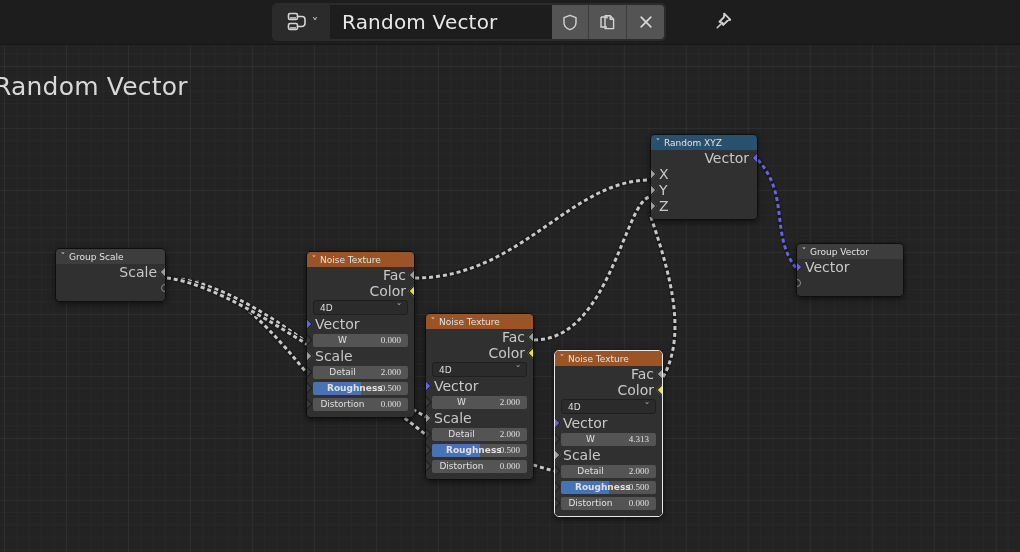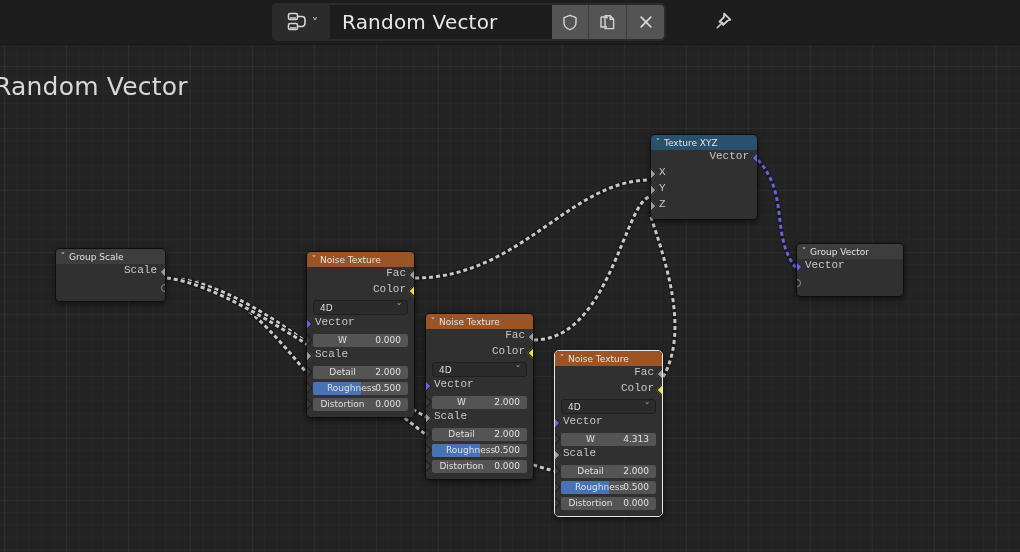--- a/index.html
+++ b/index.html
@@ -69,21 +69,21 @@
     border:1px solid rgba(0,0,0,.6);
   }
   .node.selected .node-body-wrap{border:1px solid #e8e8e8;}
   .node-header{
     height:15px;display:flex;align-items:center;gap:4px;
     padding:0 5px;font-size:9px;color:#e2e2e2;
   }
   .node-header .chev{font-size:8px;opacity:.85;transform:scaleX(1.2);}
   .node-body{background:#303030;}
 
-  .row{position:relative;height:16px;display:flex;font-size:11px;color:#c8c8c8;font-family:Liberation Mono, monospace;}
+  .row{position:relative;height:16px;display:flex;font-size:14px;color:#c8c8c8;}
   .row.out{justify-content:flex-end;padding-right:8px;}
   .row.in{justify-content:flex-start;padding-left:8px;}
 
   
   .sock{
     position:absolute;width:8px;height:8px;top:50%;margin-top:-4px;
     transform:rotate(45deg);border:1px solid #1c1c1c;box-sizing:border-box;
   }
   .sock.left{left:-4px;}
   .sock.right{right:-4px;}
@@ -98,22 +98,22 @@
 
   
   .wrow{padding:0 6px;height:17px;display:flex;align-items:center;}
   .wrow.tight{height:16px;}
   .widget{
     position:relative;width:100%;height:13px;border-radius:2px;
     background:#545454;display:flex;align-items:center;
     font-size:9px;color:#e0e0e0;overflow:hidden;box-sizing:border-box;
   }
   .widget .wlabel{position:absolute;left:0;right:0;text-align:center;z-index:2;}
-  .widget .wlabel.lft{left:14px;right:auto;text-align:left;}
-  .widget .wval{position:absolute;right:7px;z-index:2;}
+  .widget .wlabel.lft{left:14px;right:auto;text-align:left;font-weight:bold;}
+  .widget .wval{position:absolute;right:7px;z-index:2;font-family:Liberation Serif, serif;}
   .widget .fill{position:absolute;left:0;top:0;bottom:0;background:#4772b3;z-index:1;}
   .dropdown{
     position:relative;width:100%;height:15px;border-radius:3px;background:#2b2b2b;
     display:flex;align-items:center;padding:0 6px;box-sizing:border-box;
     font-size:9px;color:#dcdcdc;border:1px solid #1f1f1f;
   }
   .dropdown .dchev{position:absolute;right:6px;font-size:8px;color:#b0b0b0;transform:scaleX(1.3);}
 
   svg#links{position:absolute;inset:0;width:1020px;height:552px;pointer-events:none;}
 </style>
@@ -346,21 +346,21 @@
               <span class="sock left hollow"></span>
             </div>
             <div style="height: 5px;"></div>
           </div>
         </div>
       </div>
       <div class="node" style="left: 650px; top: 134px; width: 108px;">
         <div class="node-body-wrap">
           <div class="node-header" style="background: rgb(41, 80, 109);">
             <span class="chev">˅</span>
-            <span>Texture XYZ</span>
+            <span>Random XYZ</span>
           </div>
           <div class="node-body">
             <div class="row out">
               <span>Vector</span>
               <span class="sock right purple"></span>
             </div>
             <div class="row in">
               <span>X</span>
               <span class="sock left gray"></span>
             </div>

